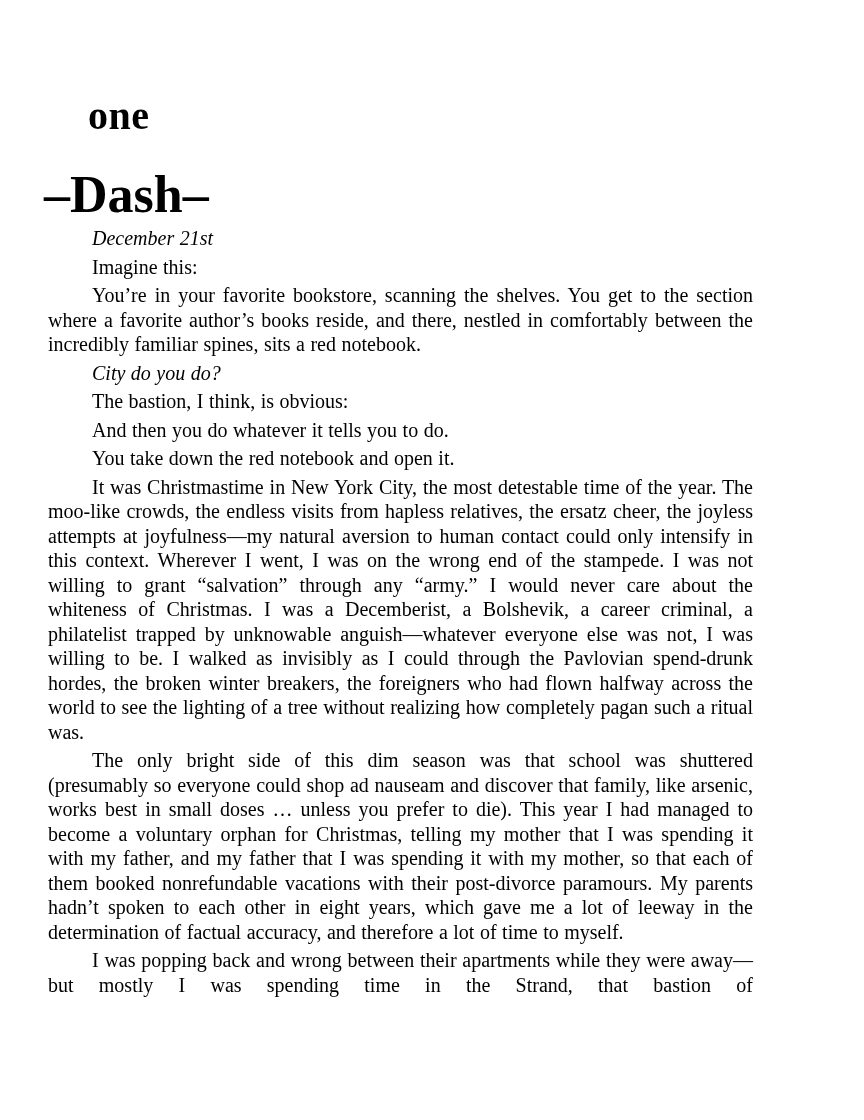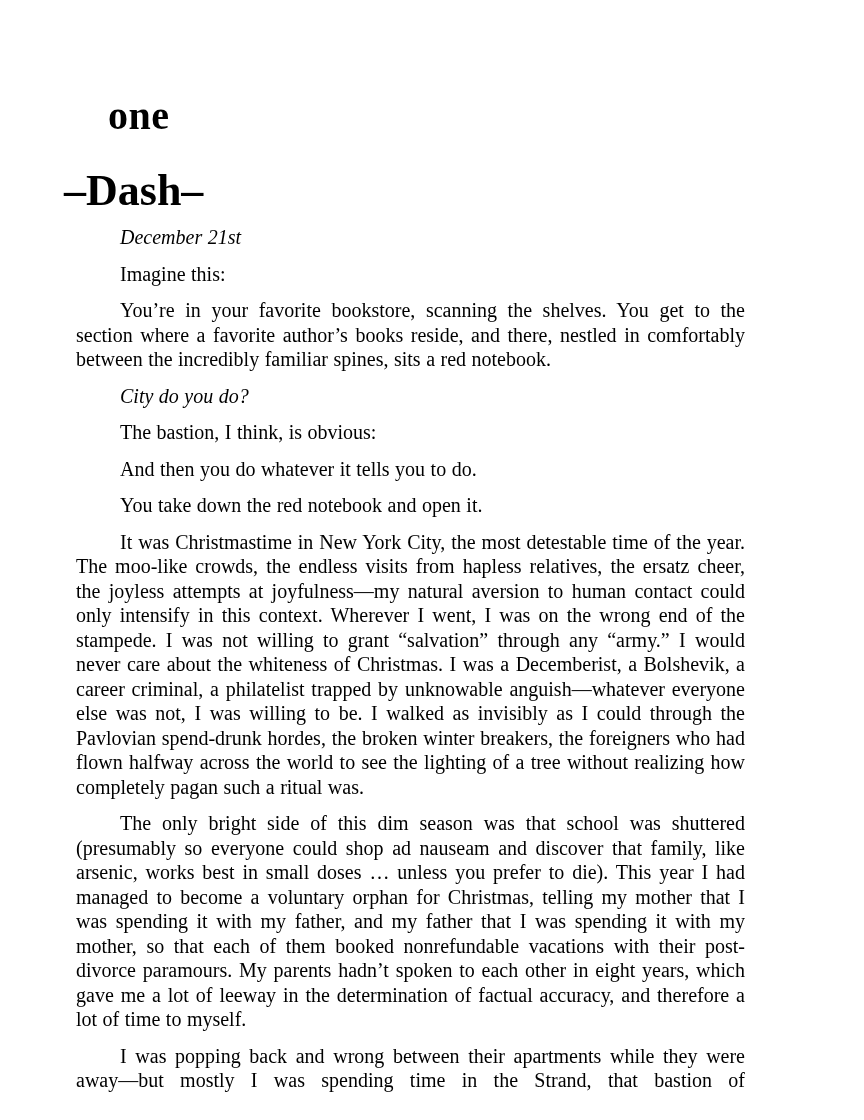--- a/index.html
+++ b/index.html
@@ -11,38 +11,38 @@
     width: 864px;
     height: 1120px;
     overflow: hidden;
     font-family: "Liberation Serif", "DejaVu Serif", serif;
     color: #000000;
   }
   .page {
     box-sizing: border-box;
     width: 864px;
     height: 1120px;
-    padding: 96px 107px 0 64px;
+    padding: 96px 107px 0 44px;
     background: #ffffff;
   }
   .chapter-number {
     font-size: 40px;
     font-weight: bold;
     line-height: 1;
     margin: 0 0 33px 44px;
     letter-spacing: 0.5px;
   }
   .chapter-title {
-    font-size: 44px;
+    font-size: 52px;
     font-weight: bold;
     line-height: 1;
     margin: 12px 0 5px 0;
   }
   .body-text p {
-    margin: 12px;
+    margin: 4px;
     font-size: 20px;
     line-height: 24.5px;
     text-align: justify;
     text-indent: 44px;
     word-spacing: 0.5px;
   }
   .body-text p.italic {
     font-style: italic;
   }
   .body-text p.justify-last {

